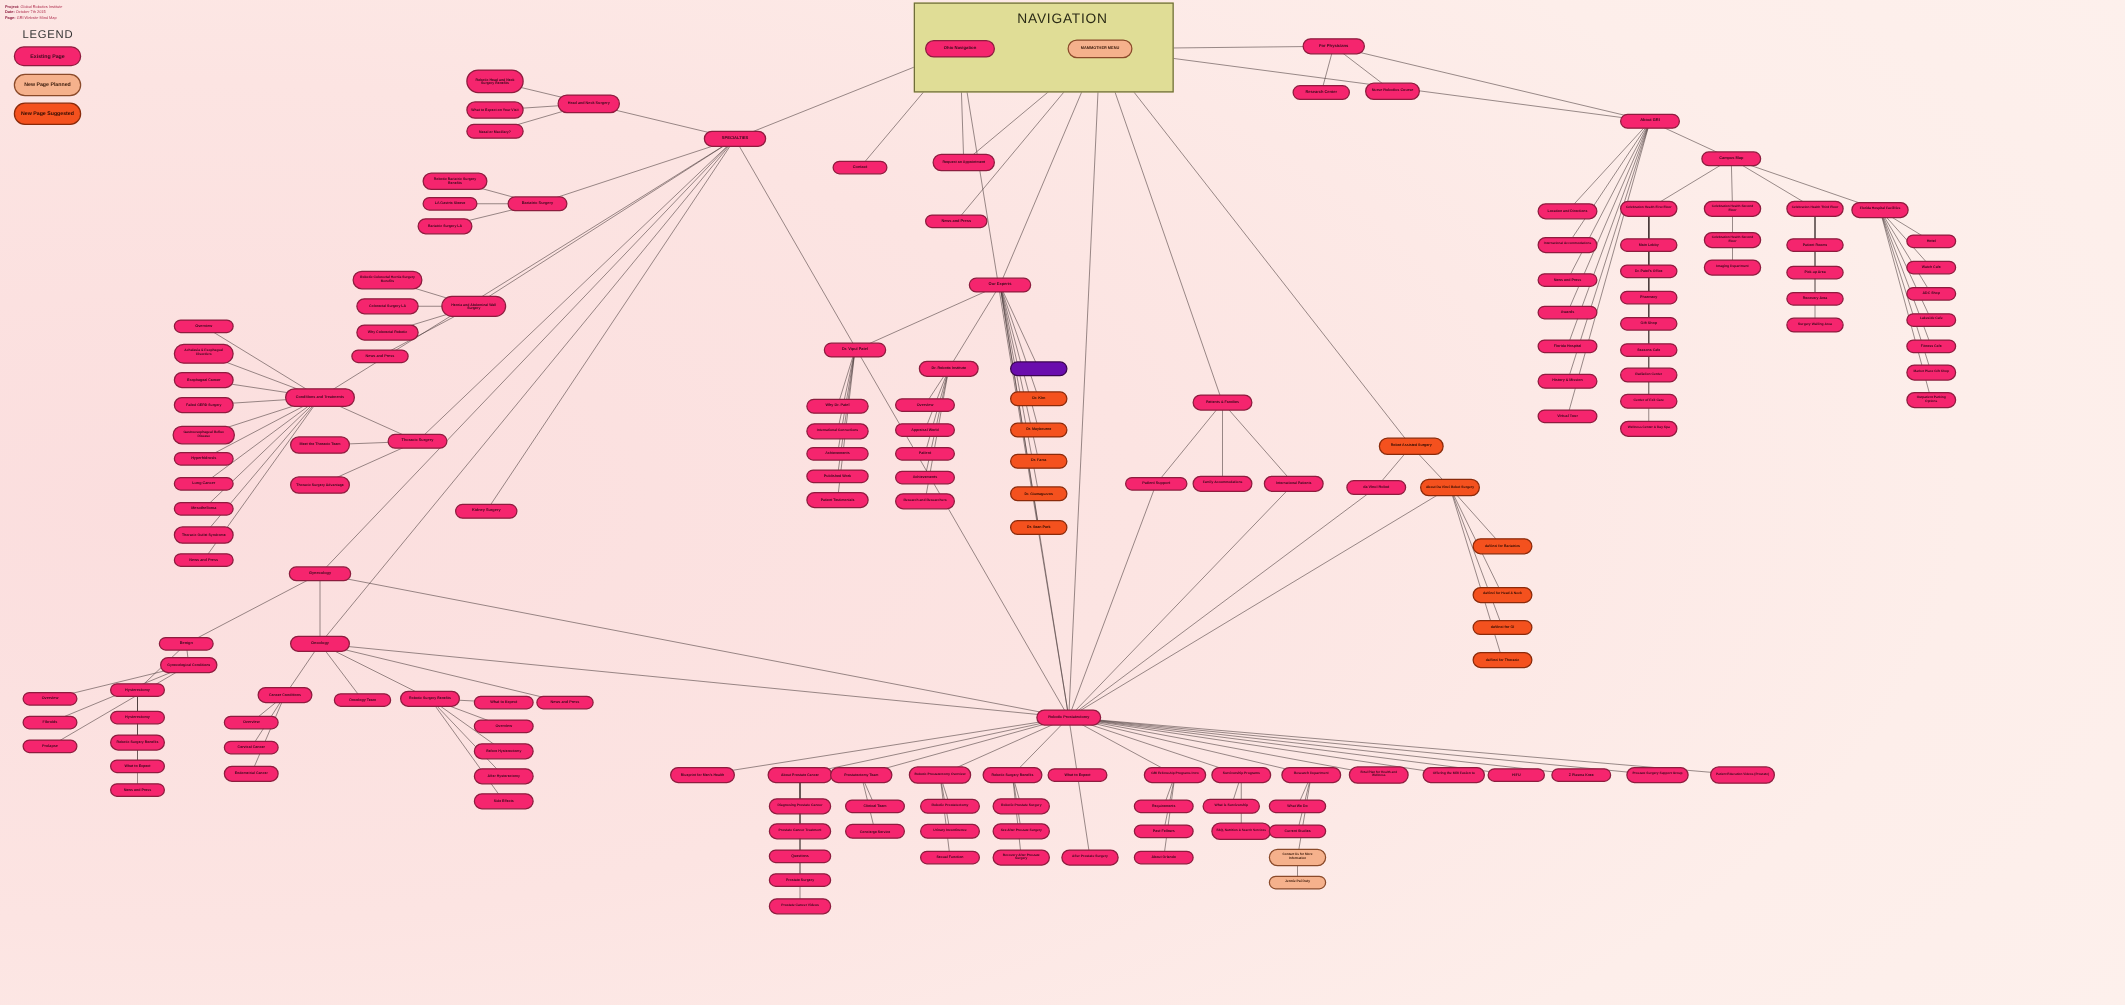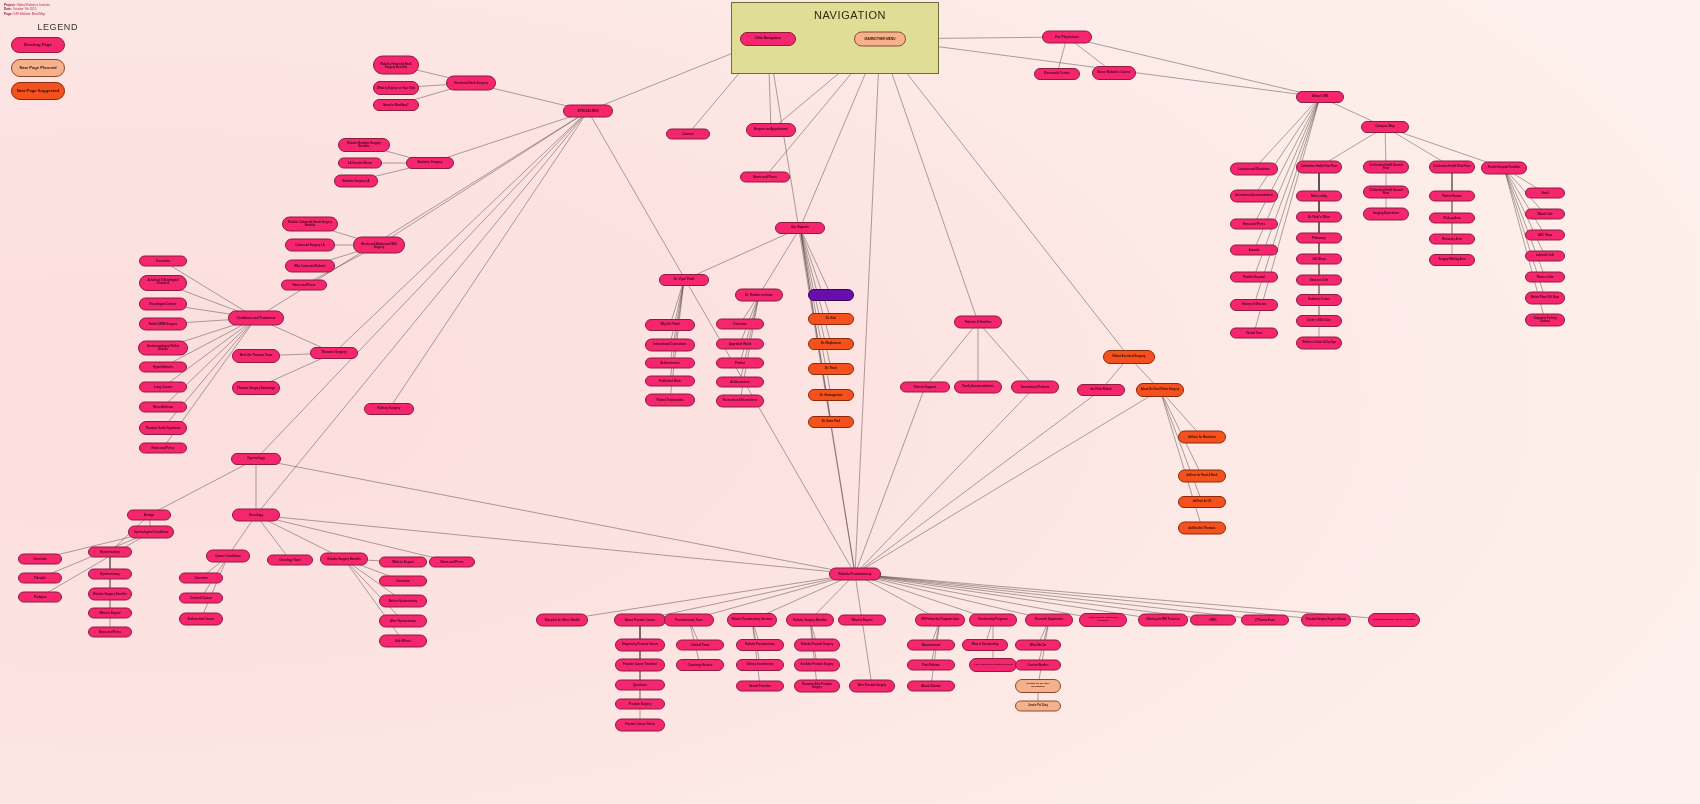--- a/index.html
+++ b/index.html
@@ -22,21 +22,21 @@
   .suggested{background:#f4511e;border-color:#8a2a0a;color:#2e0c02;}
   #nav-box{
     position:absolute;left:731px;top:2px;width:208px;height:72px;
     background:#e0dd96;border:1px solid #6f6d3a;box-sizing:border-box;
   }
   #nav-title{
     position:absolute;left:0;top:9px;width:100%;text-align:center;
     font-size:11px;color:#2b2b16;letter-spacing:.6px;
   }
   #legend-title{
-    position:absolute;left:18px;top:22px;width:60px;text-align:right;
+    position:absolute;left:18px;top:22px;width:60px;text-align:left;
     font-size:9px;color:#333;letter-spacing:.6px;
   }
   #meta{position:absolute;left:4px;top:3px;width:86px;font-size:3.1px;color:#b03050;line-height:1.45;}
   #meta b{color:#8d1c3e;}
 </style>
 </head>
 <body>
 
 <svg id="svg-edges">
     <line x1="256" y1="515" x2="855" y2="574" stroke="#4a3a3a" stroke-width="0.45" marker-end="url(#ah)"></line>

